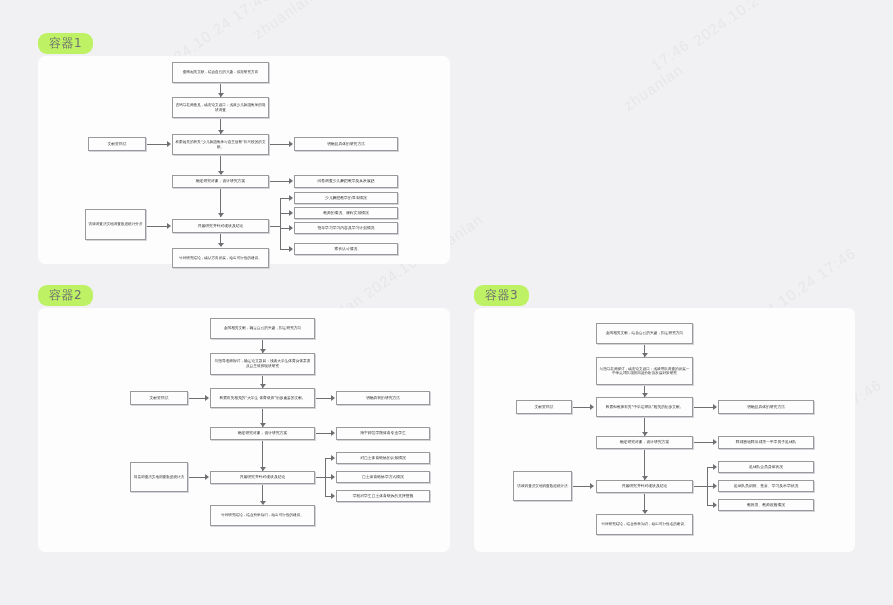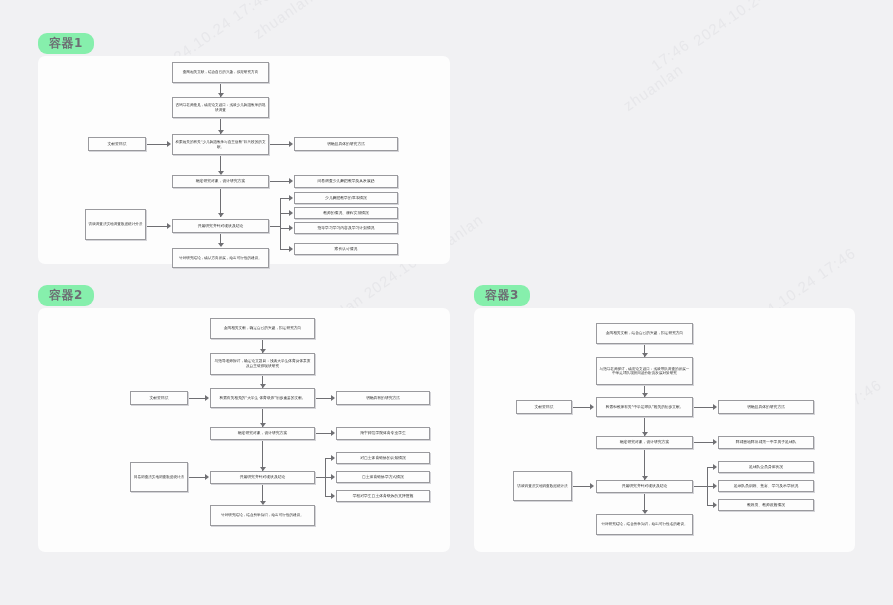--- a/index.html
+++ b/index.html
@@ -27,30 +27,29 @@
     transform: rotate(-35deg);
     transform-origin: left top;
     pointer-events: none;
     user-select: none;
     font-family: "Liberation Sans", sans-serif;
   }
 
   
   .c-label {
     position: absolute;
-    background: #86efac;
+    background: #bef264;
     color: #6d6d73;
     border-radius: 9px;
     padding: 4px 11px 5px 11px;
     font-size: 12px;
     line-height: 1;
     letter-spacing: .5px;
     z-index: 6;
     font-family: "DejaVu Sans", sans-serif;
-    font-weight: bold;
   }
   .panel {
     position: absolute;
     background: #fdfdfd;
     border-radius: 7px;
     z-index: 3;
     overflow: hidden;
   }
 
   

